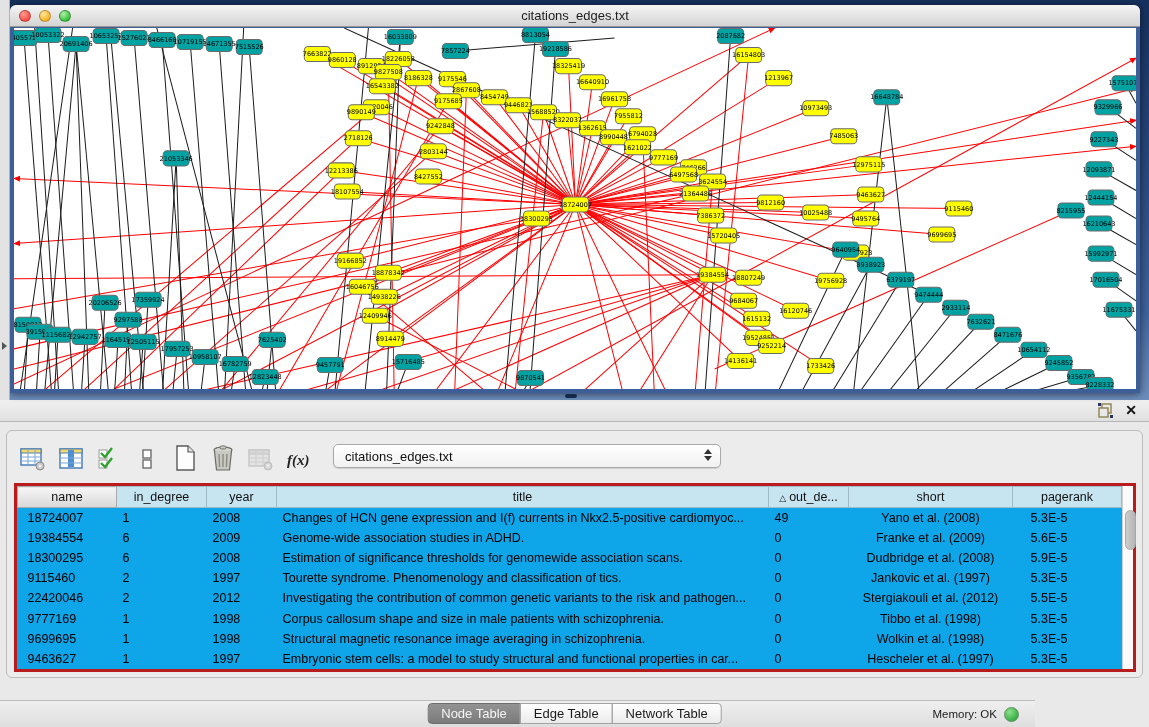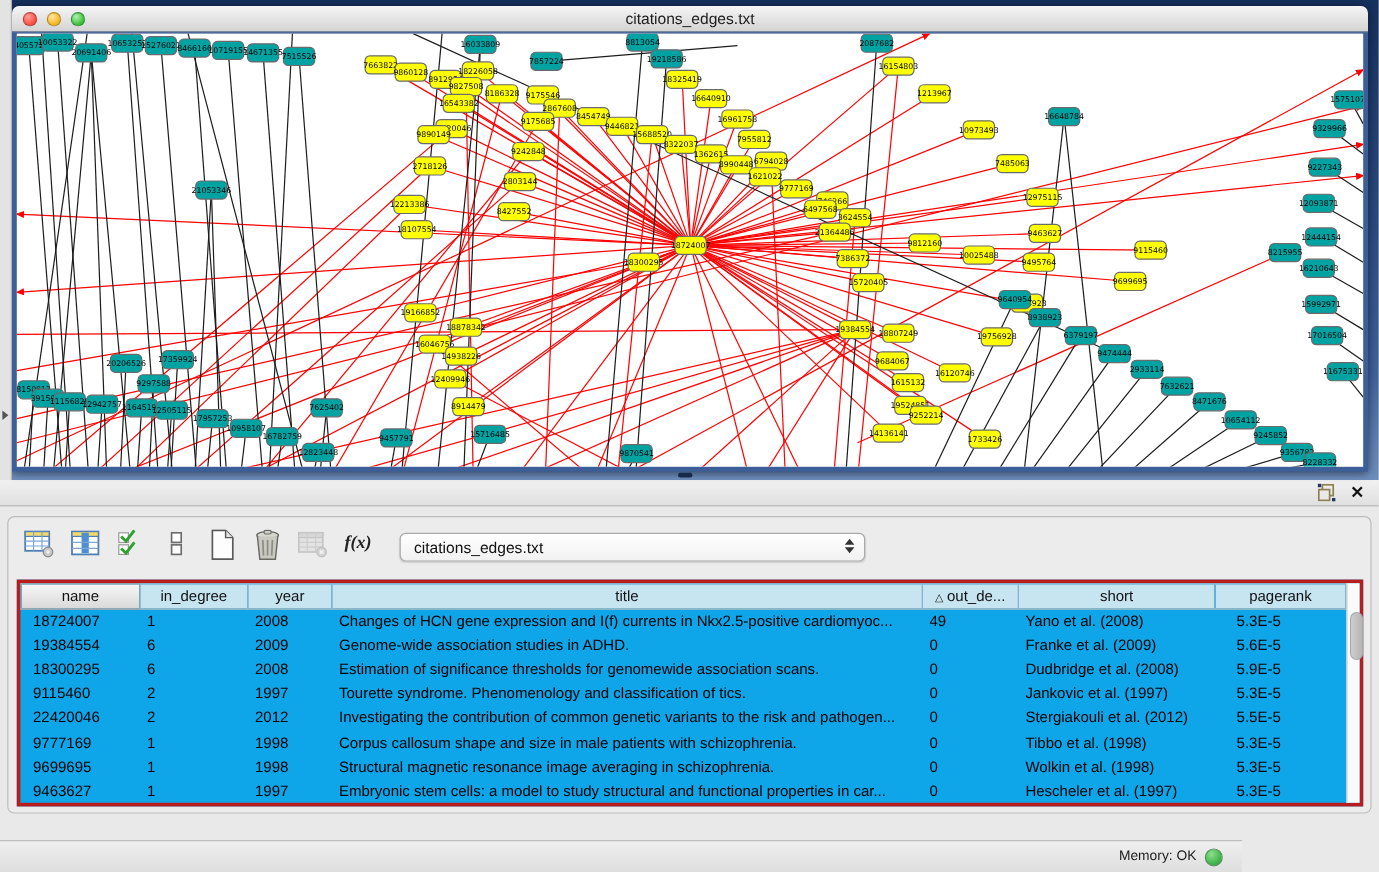--- a/index.html
+++ b/index.html
@@ -36,39 +36,39 @@
                border-bottom:1px solid #b6b6b6; position:relative; }
   .tp-title { position:absolute; left:10px; top:3px; font-size:12.5px; color:#2b2b2b;margin-top:42px; }
   .tp-icons { position:absolute; right:12px; top:3px; display:flex; gap:12px; align-items:center; }
   .tp-float { width:15px; height:15px; position:relative; cursor:default; }
   .tp-close { font-size:14px; font-weight:bold; color:#111; line-height:15px; cursor:default; }
 
   .tp-body { position:absolute; left:6px; top:30px; width:1137px; height:248px;
              background:#ececec; border:1px solid #bcbcbc; border-radius:6px; }
 
   .toolbar { position:absolute; left:10px; top:8px; height:34px; display:flex; align-items:center; gap:7px; }
-  .tool-btn { width:31px; height:30px; display:flex; align-items:flex-start; justify-content:center; border-radius:4px;text-decoration:underline; }
+  .tool-btn { width:31px; height:30px; display:flex; align-items:flex-end; justify-content:center; border-radius:4px;text-decoration:underline; }
   .combo { margin-left:12px; width:388px; height:24px; border:1px solid #a9a9a9; border-radius:5px;
            background:linear-gradient(#ffffff,#f1f1f1); box-shadow:0 1px 1px rgba(0,0,0,.12);
            display:flex; align-items:center; position:relative; font-size:13px; color:#111; padding-left:11px; }
   .combo-arrows { position:absolute; right:8px; top:4px; display:flex; flex-direction:column; gap:2px; }
   .combo-arrows i { display:block; width:0; height:0; border-left:4px solid transparent; border-right:4px solid transparent; }
   .combo-arrows i.up   { border-bottom:5px solid #333; }
   .combo-arrows i.down { border-top:5px solid #333; }
 
   .table-wrap { position:absolute; left:7px; top:52px; width:1122px; height:189px;
                 background:#0ea5e9; border:3px solid #b91c1c; display:flex; }
   table { border-collapse:collapse; table-layout:fixed; width:1104px; font-size:12.5px; }
   th { height:21px; font-weight:normal; font-size:12.5px; color:#111;
        background:#c7e4f1; border:1px solid #9fb9c6; text-align:center; overflow:hidden; white-space:nowrap; }
   th.c0 { background:linear-gradient(#f6f6f6,#d8d8d8); border-color:#a9a9a9; }
   td { height:16px; padding:0 6px; white-space:nowrap; overflow:hidden; color:#000;
        border:none; }
   td.c0 { padding-left:10px; }
-  td.c5 { text-align:left;margin-top:12px; }
+  td.c5 { text-align:center;margin-top:12px; }
   td.c6 { padding-left:18px; }
   .sort-tri { font-size:9px; margin-right:3px; }
   .vscroll { width:17px; background:#fafafa; border-left:1px solid #cfcfcf; position:relative; }
   .vthumb { position:absolute; left:2px; top:24px; width:11px; height:40px; border-radius:6px;
             background:linear-gradient(90deg,#cdcdcd,#b5b5b5); border:1px solid #a8a8a8; }
 
   .tabs { position:absolute; left:50%; transform:translateX(-50%); top:272px; display:flex; z-index:4; }
   .tab { font-size:13px; height:21px; line-height:19px; padding:0 13px; border:1px solid #a3a3a3;
          background:linear-gradient(#ffffff,#ebebeb); color:#1a1a1a; margin-left:-1px; }
   .tab:first-child { border-radius:4px 0 0 4px; margin-left:0; }
@@ -955,19 +955,24 @@
               <td class="c5">Hescheler et al. (1997)</td>
               <td class="c6">5.3E-5</td>
             </tr>
           </tbody>
       </table>
       <div class="vscroll">
         <div class="vthumb"></div>
       </div>
     </div>
 
+    <div class="tabs" id="tabs">
+        <div class="tab active">Node Table</div>
+        <div class="tab">Edge Table</div>
+        <div class="tab">Network Table</div>
+      </div>
   </div>
 </div>
 
 <div class="statusbar">
   <span class="mem-label">Memory: OK</span>
   <span class="mem-light"></span>
 </div>
 
 </body></html>

